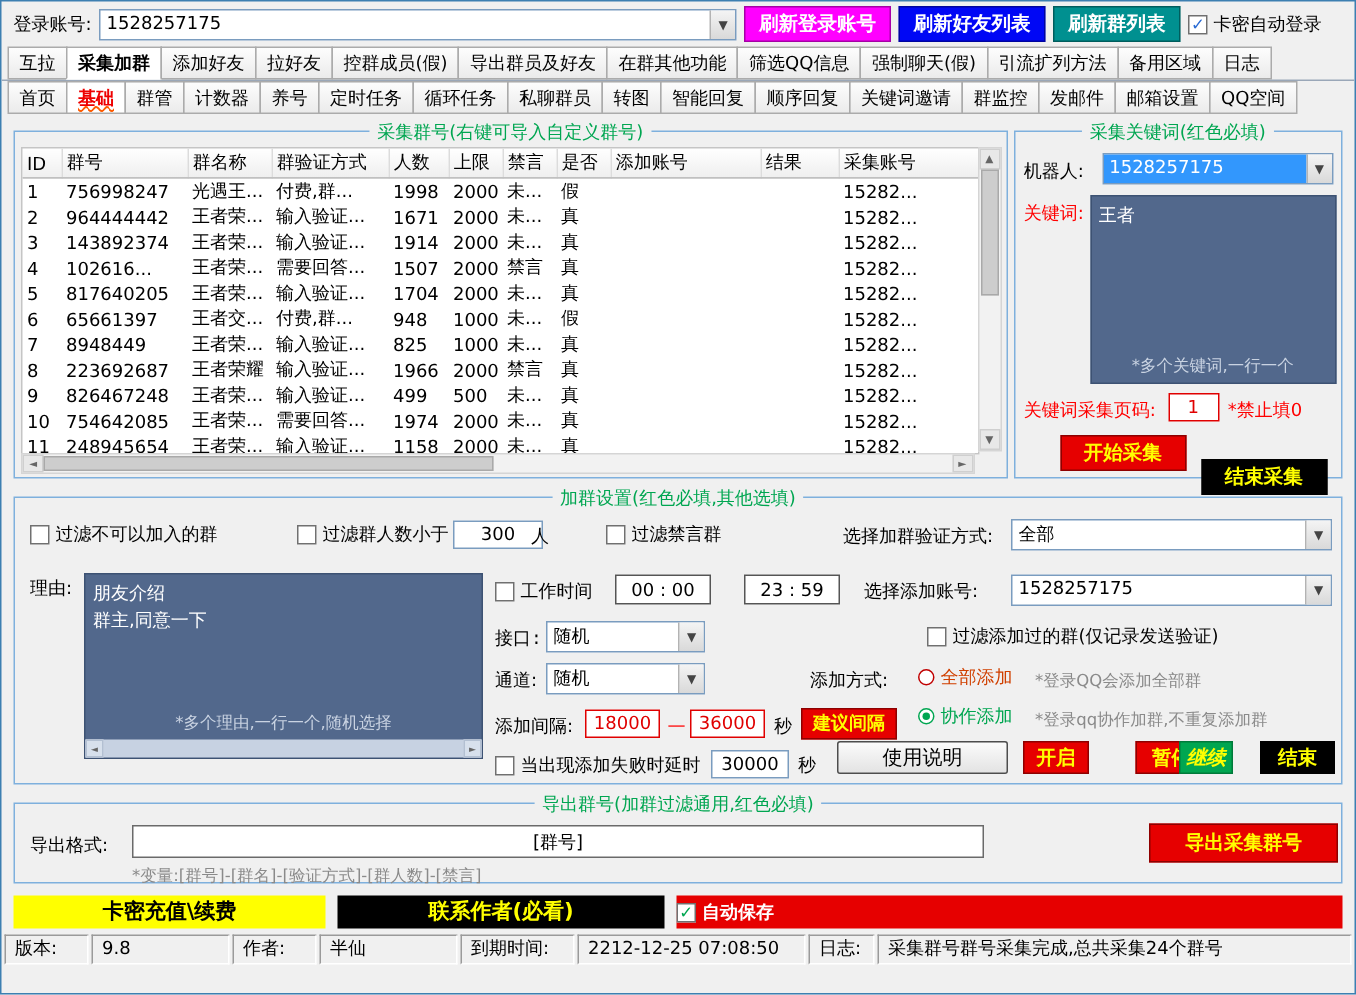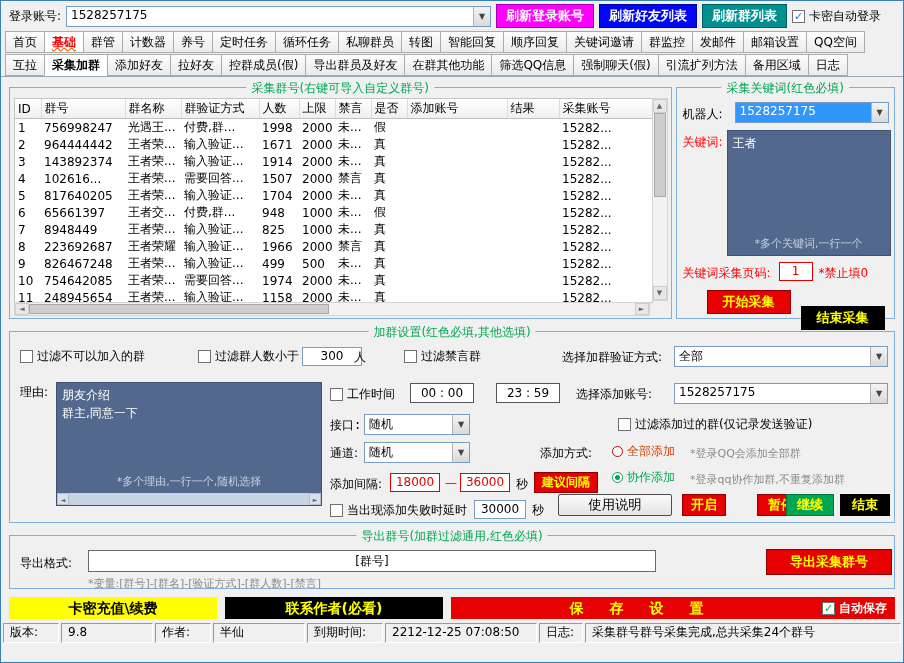--- a/index.html
+++ b/index.html
@@ -121,52 +121,52 @@
     <button class="btn-flat btn-blue">刷新好友列表</button>
     <button class="btn-flat btn-teal">刷新群列表</button>
     <label class="cb">
       <span class="cbbox">
           <span class="mark">✓</span>
         </span>
       <span>卡密自动登录</span>
     </label>
   </div>
 
+  <div class="tabs tabs2">
+      <div class="tab">互拉</div>
+      <div class="tab active">采集加群</div>
+      <div class="tab">添加好友</div>
+      <div class="tab">拉好友</div>
+      <div class="tab">控群成员(假)</div>
+      <div class="tab">导出群员及好友</div>
+      <div class="tab">在群其他功能</div>
+      <div class="tab">筛选QQ信息</div>
+      <div class="tab">强制聊天(假)</div>
+      <div class="tab">引流扩列方法</div>
+      <div class="tab">备用区域</div>
+      <div class="tab">日志</div>
+    </div>
   <div class="tabs tabs1">
       <div class="tab">首页</div>
       <div class="tab sel-red">基础</div>
       <div class="tab">群管</div>
       <div class="tab">计数器</div>
       <div class="tab">养号</div>
       <div class="tab">定时任务</div>
       <div class="tab">循环任务</div>
       <div class="tab">私聊群员</div>
       <div class="tab">转图</div>
       <div class="tab">智能回复</div>
       <div class="tab">顺序回复</div>
       <div class="tab">关键词邀请</div>
       <div class="tab">群监控</div>
       <div class="tab">发邮件</div>
       <div class="tab">邮箱设置</div>
       <div class="tab">QQ空间</div>
     </div>
-  <div class="tabs tabs2">
-      <div class="tab">互拉</div>
-      <div class="tab active">采集加群</div>
-      <div class="tab">添加好友</div>
-      <div class="tab">拉好友</div>
-      <div class="tab">控群成员(假)</div>
-      <div class="tab">导出群员及好友</div>
-      <div class="tab">在群其他功能</div>
-      <div class="tab">筛选QQ信息</div>
-      <div class="tab">强制聊天(假)</div>
-      <div class="tab">引流扩列方法</div>
-      <div class="tab">备用区域</div>
-      <div class="tab">日志</div>
-    </div>
 
   <div class="main-row">
 
     <div class="gbox collect-box">
       <span class="gtitle">采集群号(右键可导入自定义群号)</span>
       <div class="table-wrap">
         <table>
           <thead>
               <tr>
                 <th>ID</th>
@@ -450,37 +450,36 @@
     <span class="abs gray" style="left:680px;top:114px;font-size:11px;">*登录QQ会添加全部群</span>
     <span class="radio abs" style="left:602px;top:137px;">
       <span class="rcircle green"></span>
       <span style="color:#00a651;">协作添加</span>
     </span>
     <span class="abs gray" style="left:680px;top:140px;font-size:11px;">*登录qq协作加群,不重复添加群</span>
 
     <button class="btn-3d abs" style="left:548px;top:162px;width:114px;height:22px;">使用说明</button>
     <button class="btn-red abs" style="left:672px;top:162px;width:44px;height:22px;font-size:13px;">开启</button>
     <button class="btn-red abs" style="left:722px;top:162px;width:48px;height:22px;font-size:13px;margin-left:25px;">暂停</button>
-    <button class="btn-green abs" style="left:776px;top:162px;width:48px;height:22px;font-size:13px;">继续</button>
+    <button class="btn-green abs" style="left:776px;top:162px;width:36px;height:22px;font-size:13px;font-style:italic;">继续</button>
     <button class="btn-black abs" style="left:830px;top:162px;width:50px;height:22px;font-size:13px;">结束</button>
   </div>
 
   <div class="gbox export-box">
     <span class="gtitle">导出群号(加群过滤通用,红色必填)</span>
     <span class="abs" style="left:10px;top:19px;">导出格式:</span>
     <div class="inpt abs" style="left:78px;top:14px;width:568px;height:22px;line-height:20px;border-color:#6a6a6a;">[群号]</div>
     <span class="abs gray" style="left:78px;top:40px;font-size:11px;">*变量:[群号]-[群名]-[验证方式]-[群人数]-[禁言]</span>
     <button class="btn-red abs" style="left:756px;top:13px;width:126px;height:26px;font-size:13px;">导出采集群号</button>
   </div>
 
   <div class="bars">
     <div class="bar bar-yellow">卡密充值\续费</div>
     <div class="bar bar-black">联系作者(必看)</div>
     <div class="bar bar-red">
-      <span class="savetxt">保存设置</span>
       <label class="cb">
         <span class="cbbox">
             <span class="mark green">✓</span>
           </span>
         <span>自动保存</span>
       </label>
     </div>
   </div>
 
   <div class="statusbar">

